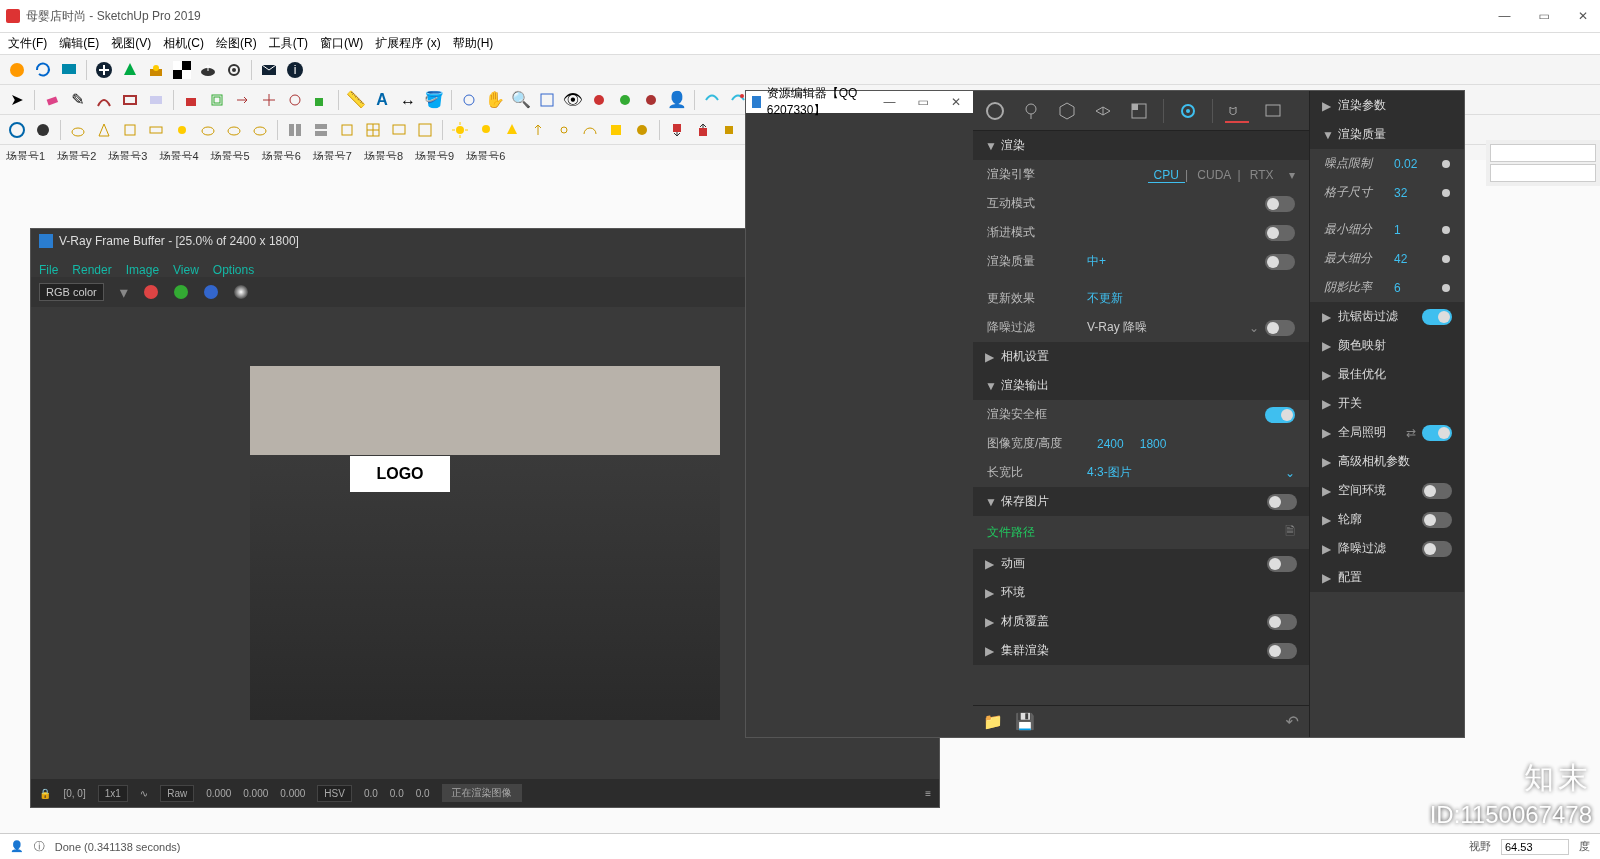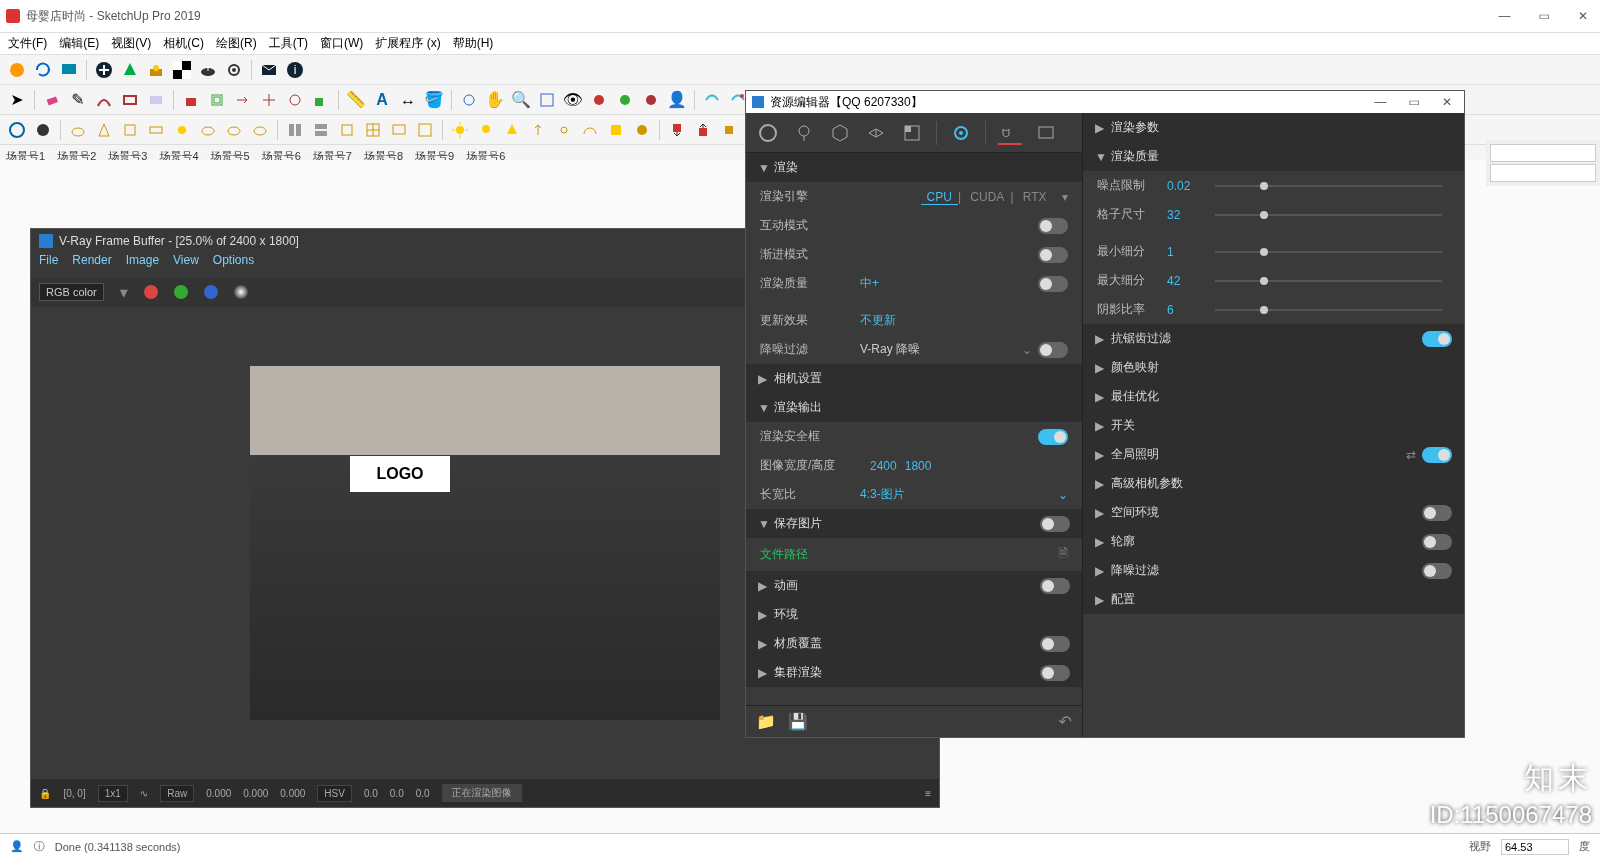--- a/index.html
+++ b/index.html
@@ -13,32 +13,32 @@
 .toolbar-row { height: 30px; background: #f5f5f5; display: flex; align-items: center; padding: 0 6px; gap: 4px; border-bottom: 1px solid #ddd; }
 .toolbar-row .tb { width: 22px; height: 22px; display: flex; align-items: center; justify-content: center; cursor: pointer; }
 .toolbar-row .sep { width: 1px; height: 20px; background: #ccc; margin: 0 2px; }
 .scene-tabs { height: 24px; background: #f5f5f5; display: flex; align-items: center; padding: 0 6px; font-size: 11px; gap: 12px; border-bottom: 1px solid #ccc; }
 .scene-tabs span { cursor: pointer; color: #333; }
 .viewport { position: absolute; left: 0; right: 0; top: 160px; bottom: 26px; background: #fafafa; }
 
 .vfb { position: absolute; left: 30px; top: 228px; width: 910px; height: 580px; background: #383838; border: 1px solid #555; display: flex; flex-direction: column; }
 .vfb-title { height: 24px; background: #383838; display: flex; align-items: center; padding: 0 8px; font-size: 12px; color: #ddd; }
 .vfb-title-icon { width: 14px; height: 14px; background: #2a7dd0; margin-right: 6px; }
-.vfb-menu { height: 24px; display: flex; align-items: flex-start; padding: 0 8px; gap: 14px; font-size: 12px; color: #7dd3fc; }
+.vfb-menu { height: 24px; display: flex; align-items: flex-end; padding: 0 8px; gap: 14px; font-size: 12px; color: #14b8a6; }
 .vfb-menu span { cursor: pointer; }
 .vfb-toolbar { height: 30px; display: flex; align-items: center; padding: 0 8px; gap: 16px; background:#333; }
 .vfb-select { background: #222; color: #ccc; font-size: 11px; padding: 2px 6px; border: 1px solid #555; }
 .dot { width: 14px; height: 14px; border-radius: 50%; }
 .vfb-canvas { flex: 1; background: #3a3a3a; display: flex; align-items: center; justify-content: center; }
 .render-img { width: 470px; height: 354px; background: linear-gradient(#b8b2aa 0%, #b8b2aa 25%, #3a3a3a 25%, #2a2a2a 100%); position: relative; }
 .render-logo { position: absolute; top: 90px; left: 100px; width: 100px; height: 36px; background: #fff; color: #000; display: flex; align-items: center; justify-content: center; font-weight: bold; font-size: 16px; }
 .vfb-status { height: 28px; background: #2c2c2c; display: flex; align-items: center; padding: 0 8px; font-size: 10px; color: #aaa; gap: 12px; }
 .vfb-status .sbox { background:#222; padding:2px 6px; border:1px solid #444; }
 
-.asset { position: absolute; left: 745px; top: 90px; width: 720px; height: 648px; background: #3a3a3a; border: 1px solid #555; display: flex; flex-direction: column; }
+.asset { position: absolute; left: 745px; top: 90px; width: 720px; height: 648px; background: #3a3a3a; border: 1px solid #555; display: flex; flex-direction: row; }
 .asset-title { height: 22px; background: #fff; display: flex; align-items: center; padding: 0 6px; font-size: 12px; }
 .asset-title-icon { width: 12px; height: 12px; background: #2a7dd0; margin-right: 6px; }
 .asset-title .win-controls { gap: 10px; }
 .asset-body { flex: 1; display: flex; }
 .asset-left { width: 336px; display: flex; flex-direction: column; }
 .asset-right { flex: 1; display: flex; flex-direction: column; border-left: 1px solid #222; }
 .asset-iconbar { height: 40px; display: flex; align-items: center; gap: 12px; padding: 0 10px; border-bottom: 1px solid #222; }
 .asset-iconbar .aicon { width: 24px; height: 24px; display: flex; align-items: center; justify-content: center; color: #aaa; cursor: pointer; }
 .asset-iconbar .aicon.active { color: #3fbfef; }
 .asset-iconbar .aicon.red { border-bottom:2px solid #d44; }
@@ -52,21 +52,21 @@
 .engines .eng { padding: 0 6px; cursor: pointer; }
 .engines .eng.active { color: #3fbfef; border-bottom: 1px solid #3fbfef; }
 .aswitch { width: 30px; height: 16px; background: #666; border-radius: 8px; position: relative; cursor:pointer; }
 .aswitch.on { background: #3fbfef; }
 .aswitch::after { content: ''; position: absolute; width: 12px; height: 12px; background: #ddd; border-radius: 50%; top: 2px; left: 2px; }
 .aswitch.on::after { left: 16px; }
 .slider { flex:1; height:2px; background:#555; margin: 0 8px; position:relative; }
 .slider::after{ content:''; position:absolute; width:8px; height:8px; background:#ccc; border-radius:50%; top:-3px; left:20%; }
 .asset-bottom { height: 32px; border-top: 1px solid #222; display: flex; align-items: center; padding: 0 10px; gap: 12px; color: #888; }
 .rarow{ padding:6px 14px; display:flex; align-items:center; font-size:12px; color:#bbb; }
-.rarow .rlabel{ flex:0 0 70px; }
+.rarow .rlabel{ flex:0 0 70px;font-style:italic; }
 .rarow .rval{ color:#3fbfef; width:40px; }
 .watermark-id{ position:absolute; right:8px; bottom:30px; color:#fff; font-size:24px; text-shadow:0 0 4px #000; opacity:0.85; font-family:Arial;}
 .watermark-zh{ position:absolute; right:8px; bottom:60px; color:#fff; font-size:30px; text-shadow:0 0 4px #000; opacity:0.6; font-family:"Microsoft YaHei"; letter-spacing:4px;}
 .statusbar { position: absolute; bottom: 0; left: 0; right: 0; height: 26px; background: #fff; border-top: 1px solid #ccc; display: flex; align-items: center; padding: 0 10px; font-size: 11px; color: #555; gap: 10px; }
 .side-toolbar { position:absolute; right:0; top:140px; width:114px; background:#efefef; display:flex; flex-direction:column; gap:2px; padding:4px; }
 .side-toolbar .wbox{ background:#fff; height:18px; border:1px solid #ccc; }
 </style>
 </head>
 <body>
 
@@ -629,21 +629,21 @@
       <div class="asect">
           <span class="arrow">▼</span>
           <span>渲染输出</span>
         </div>
       <div class="arow">
           <span class="alabel" style="flex:0 0 140px">渲染安全框</span>
           <div class="aswitch on"></div>
         </div>
       <div class="arow">
           <span class="alabel" style="flex:0 0 110px">图像宽度/高度</span>
-          <span class="avalue" style="margin-right:8px">2400</span>
+          <span class="avalue" style="margin-right:16px">2400</span>
           <span class="avalue">1800</span>
         </div>
       <div class="arow">
           <span class="alabel">长宽比</span>
           <span class="avalue">4:3-图片</span>
           <span style="margin-left:auto;color:#3fbfef">⌄</span>
         </div>
       <div class="asect">
           <span class="arrow">▼</span>
           <span>保存图片</span>

